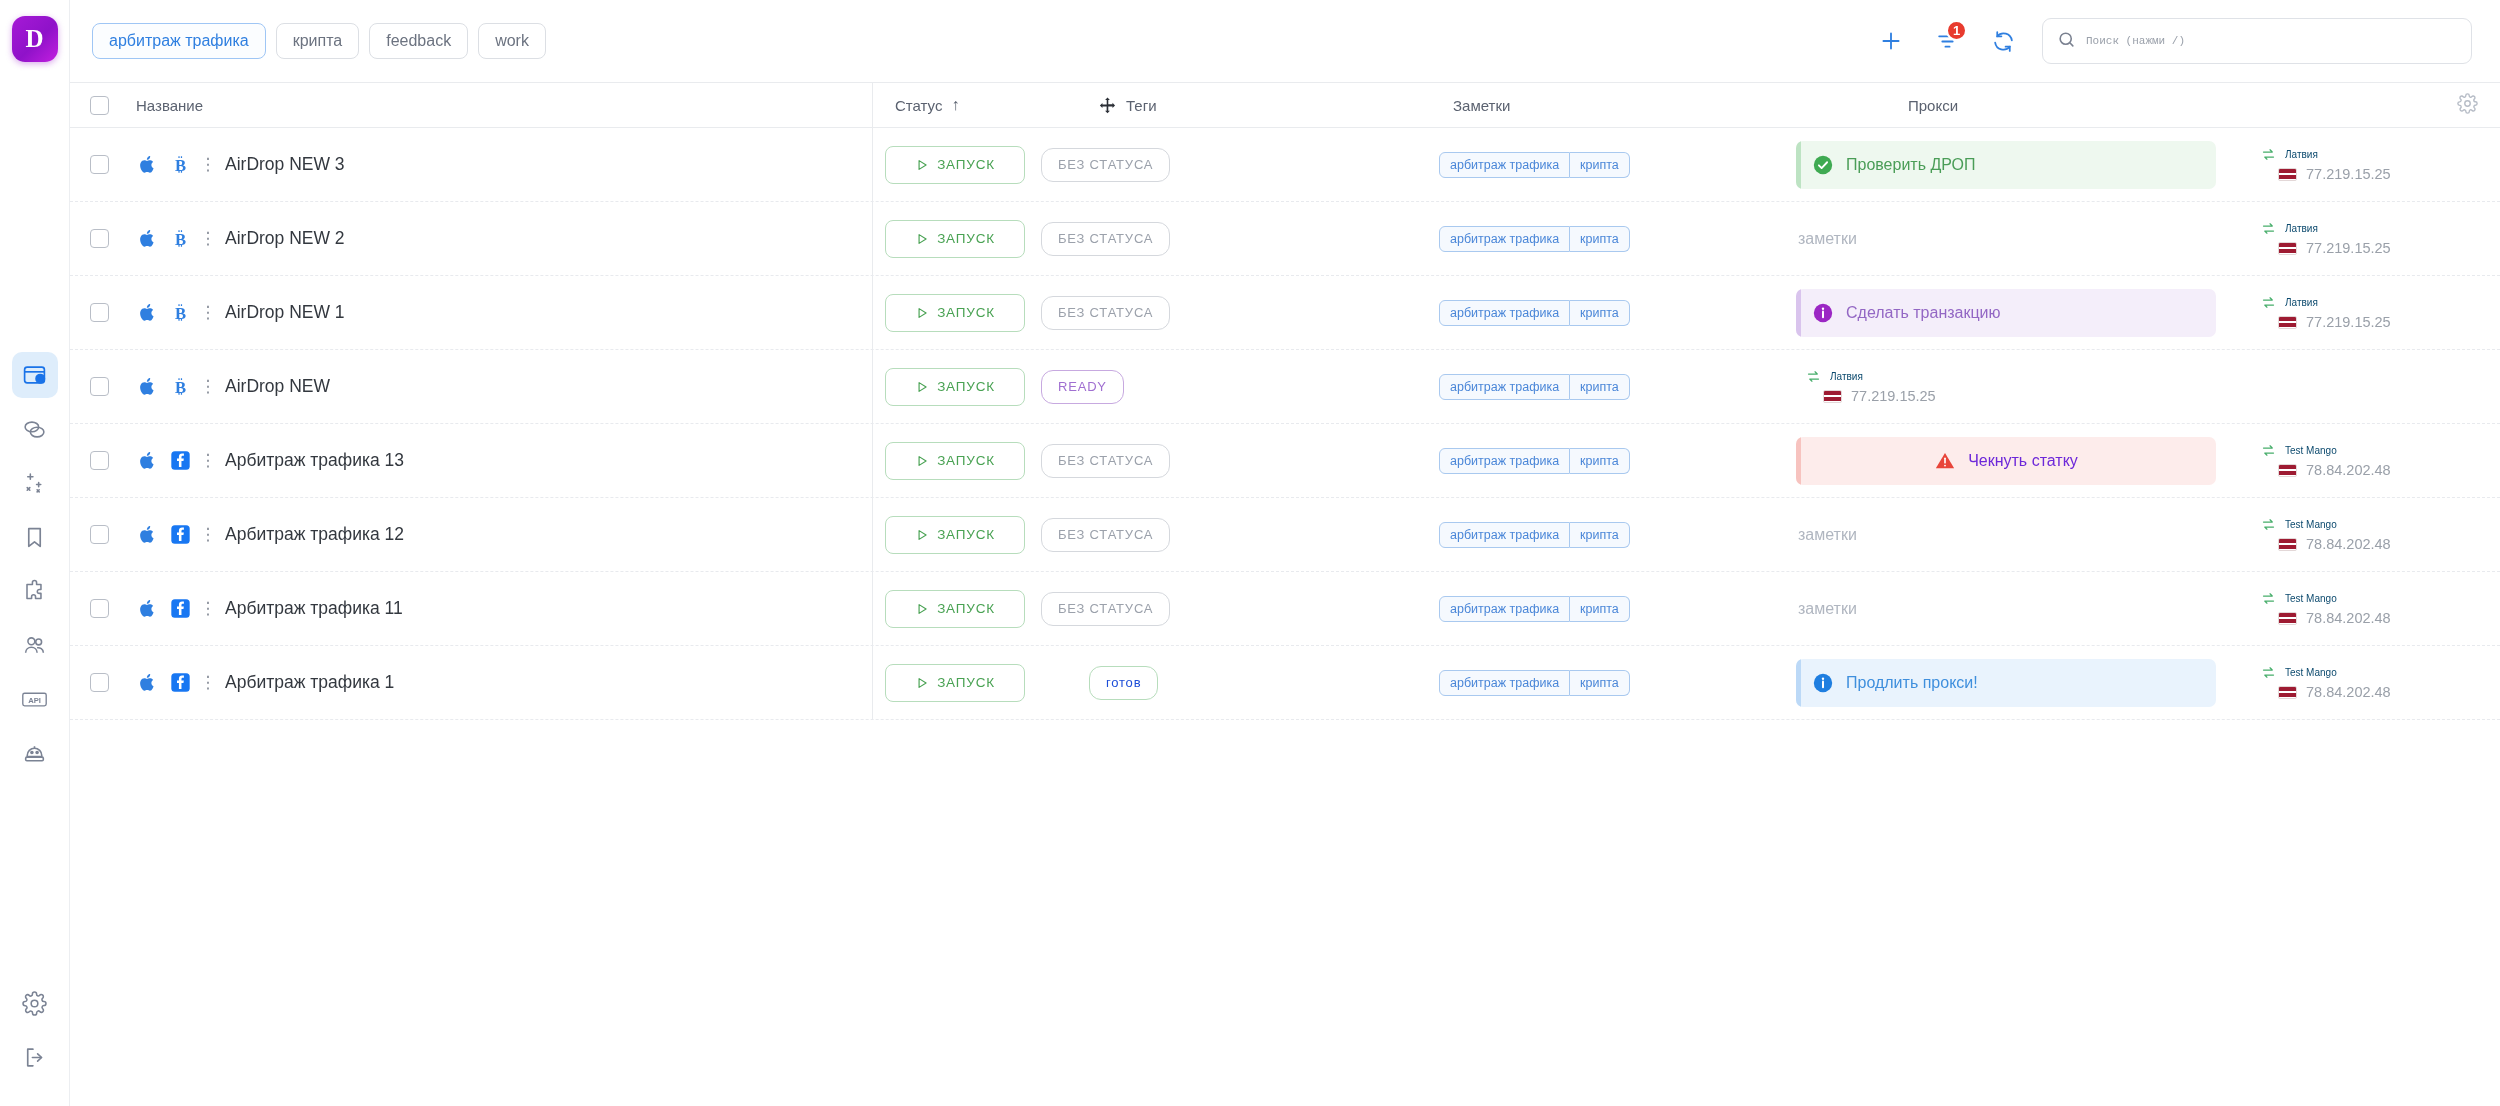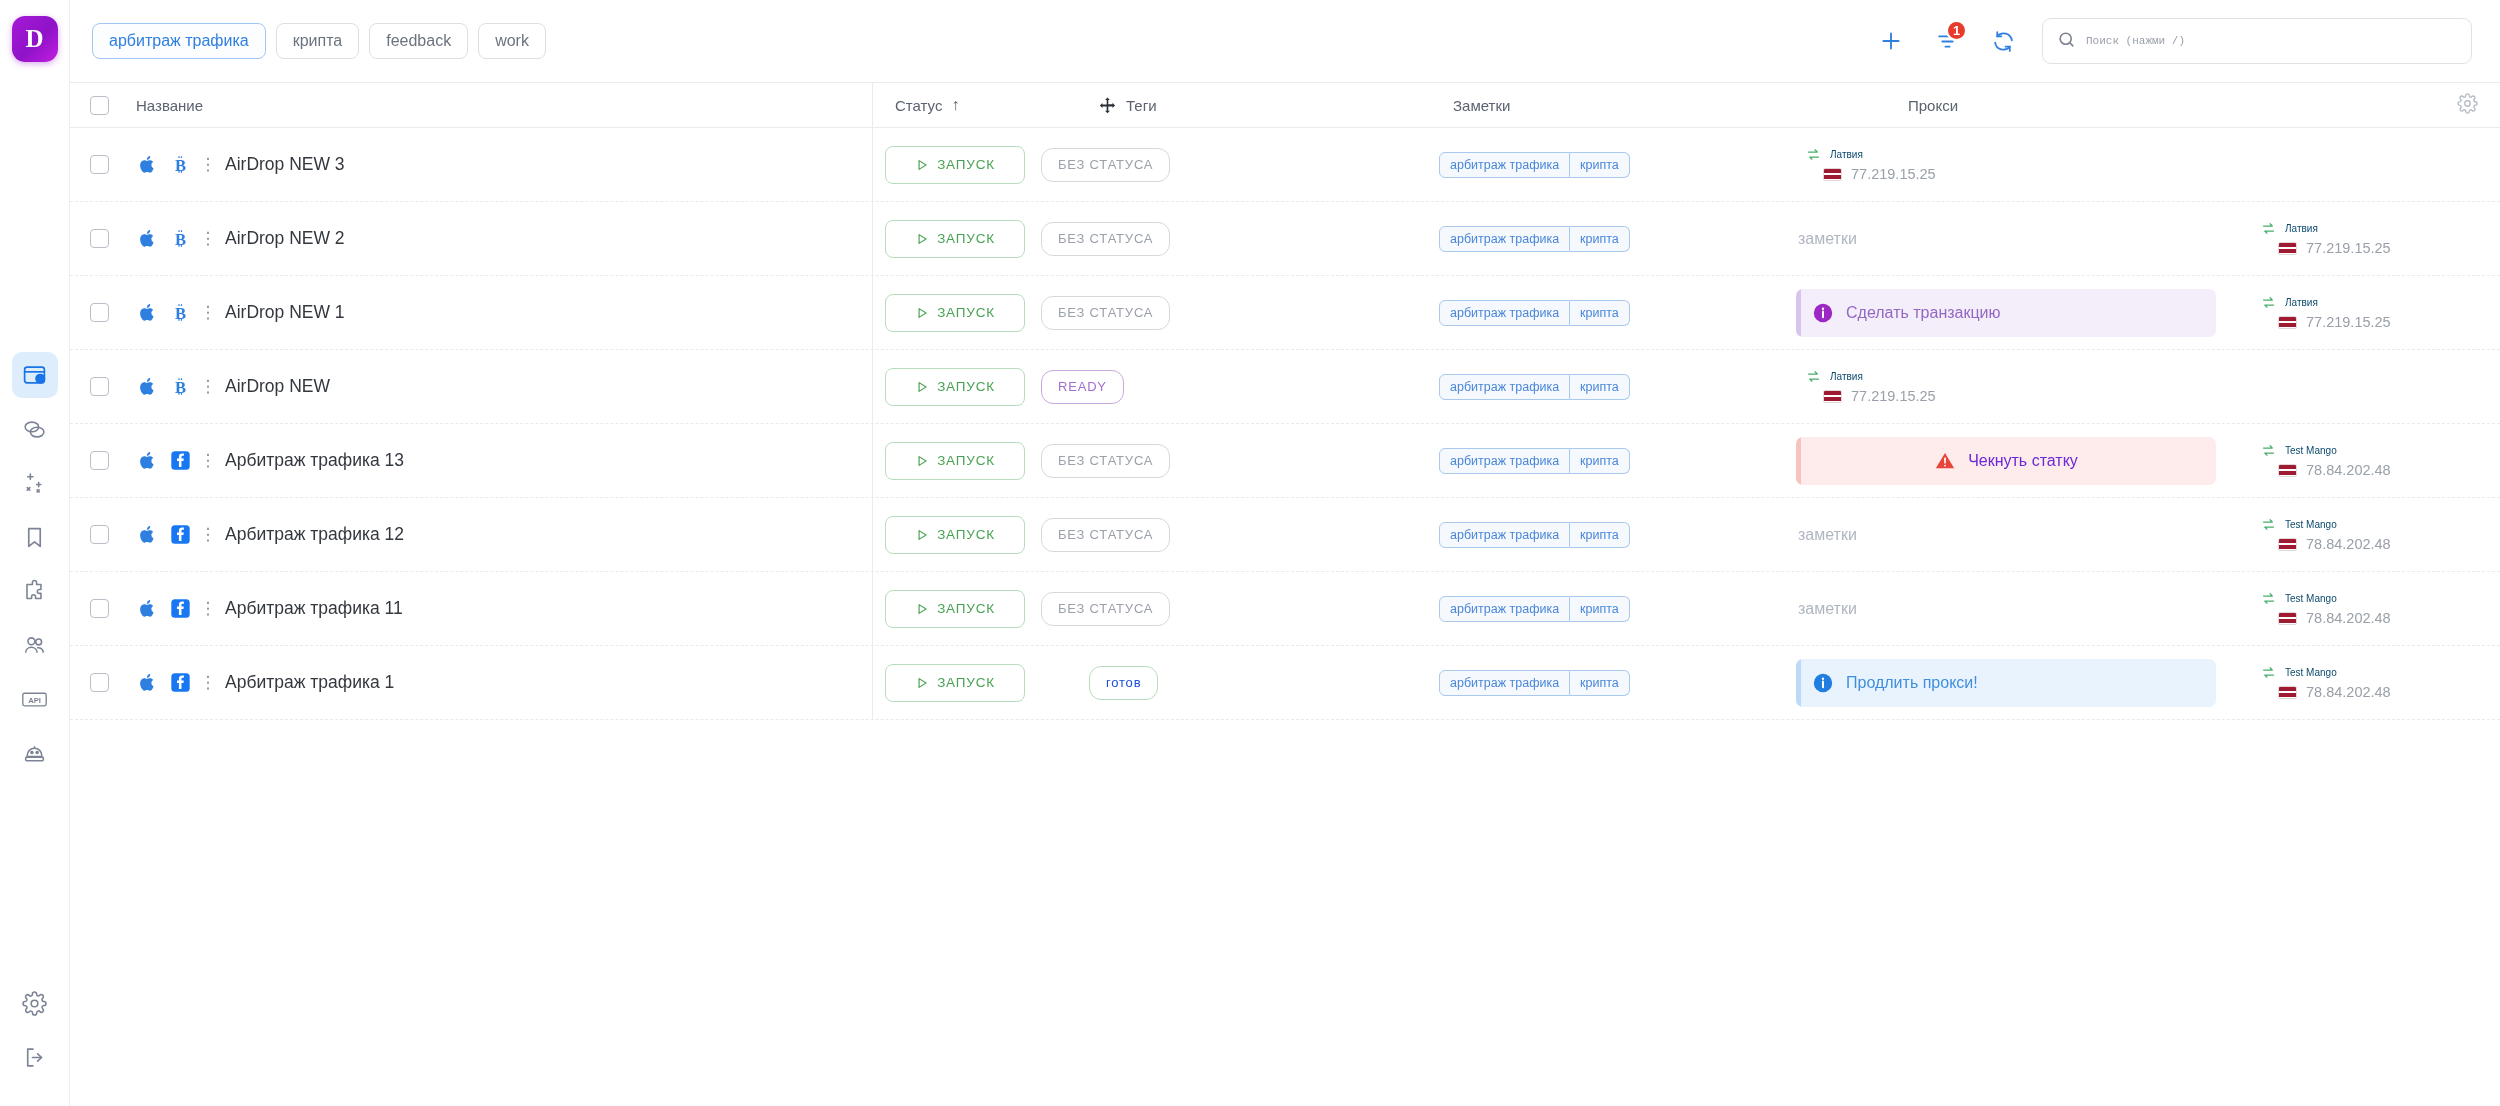--- a/index.html
+++ b/index.html
@@ -363,20 +363,31 @@
                   </svg>
                 </span>
                 <span>ЗАПУСК</span>
               </div>
               <div class="status-pill">БЕЗ СТАТУСА</div>
             </div>
             <div class="tags" style="flex:0 0 355px;padding-left:6px;">
               <span class="tag">арбитраж трафика</span>
               <span class="tag">крипта</span>
             </div>
+            <div style="flex:0 0 455px;padding-left:8px;">
+              <div class="note green">
+                <span class="ic">
+                  <svg width="22" height="22" viewBox="0 0 24 24">
+                    <circle cx="12" cy="12" r="10" fill="#3faa52"></circle>
+                    <path d="M7.5 12.3l3 3 6-6.3" fill="none" stroke="#fff" stroke-width="2" stroke-linecap="round" stroke-linejoin="round"></path>
+                  </svg>
+                </span>
+                <span>Проверить ДРОП</span>
+              </div>
+            </div>
             <div class="proxy" style="flex:1;padding-left:18px;">
               <div class="proxy-top">
                 <span style="display:flex">
                   <svg width="15" height="15" viewBox="0 0 24 24" fill="none" stroke="#46ad6a" stroke-width="2" stroke-linecap="round" stroke-linejoin="round">
                     <path d="M4 8h14l-3.5-3.5"></path>
                     <path d="M20 16H6l3.5 3.5"></path>
                   </svg>
                 </span>
                 <span>Латвия</span>
               </div>

